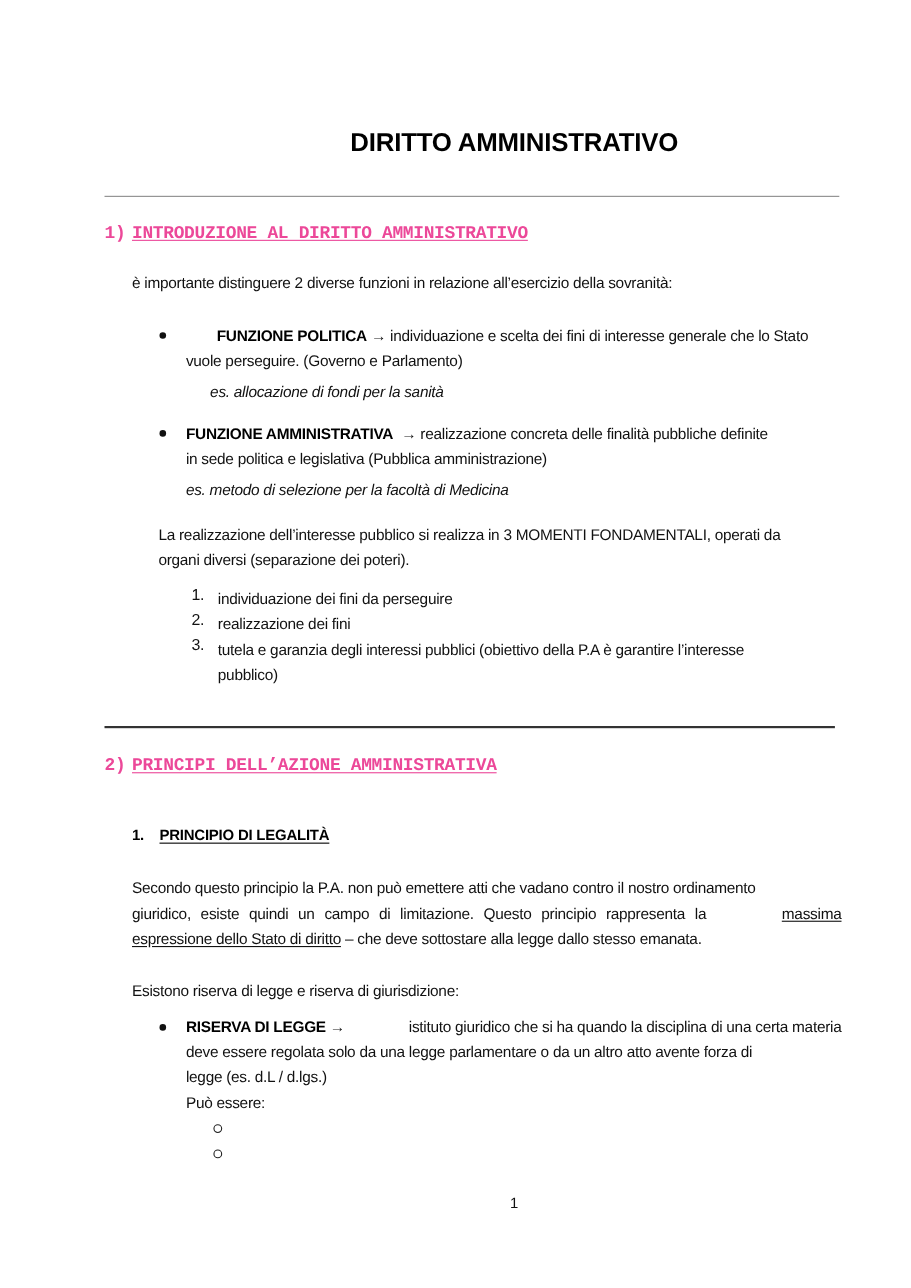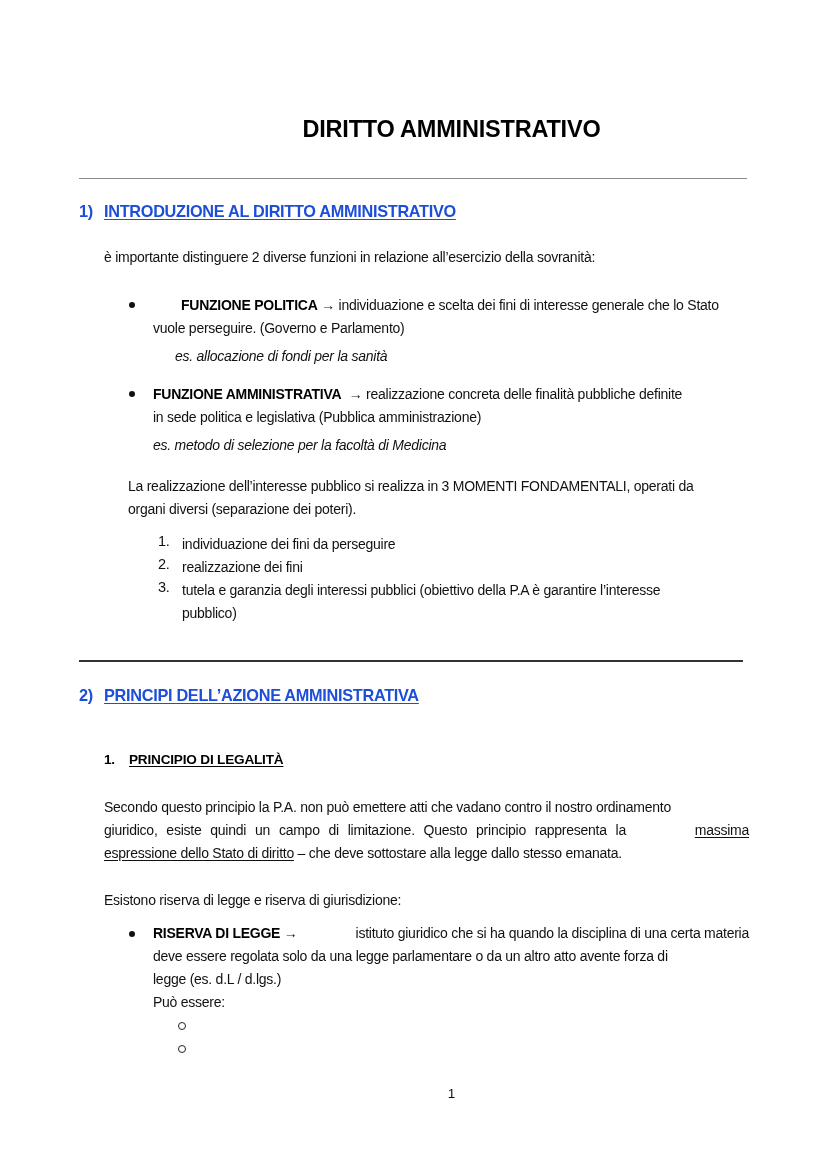--- a/index.html
+++ b/index.html
@@ -10,21 +10,21 @@
       overflow: hidden;
     }
     body {
       position: relative;
       font-family: "Liberation Sans", sans-serif;
       color: #111111;
       font-size: 14.6px;
     }
     .page {
       position: absolute;
-      left: 0; top: 0;
+      left: 16px; top: 0;
       width: 750px; height: 1171px;
       background: #ffffff;
     }
     .abs { position: absolute; white-space: nowrap; }
     .title {
       left: 0; width: 828px;
       top: 116px;
       text-align: center;
       padding-left: 75px;
       font-family: "Liberation Sans", sans-serif;
@@ -35,22 +35,23 @@
     }
     .rule {
       position: absolute;
       height: 1px;
       background: #8a8a8a;
     }
     .rule.dark { background: #333; height: 1.5px; }
     .h1 {
       font-weight: bold;
       font-size: 16.3px;
-      color: #1d4ed8;
+      color: #ec4899;
       letter-spacing: -0.3px;
+      font-family: Liberation Mono, monospace;
     }
     .h1 .num { display: inline-block; width: 25px; }
     .h1 .txt { text-decoration: underline; text-underline-offset: 2px; }
     .h2 {
       font-weight: bold;
       font-size: 13.6px;
       color: #000;
       letter-spacing: -0.2px;
     }
     .h2 .num { display: inline-block; width: 25px; }

